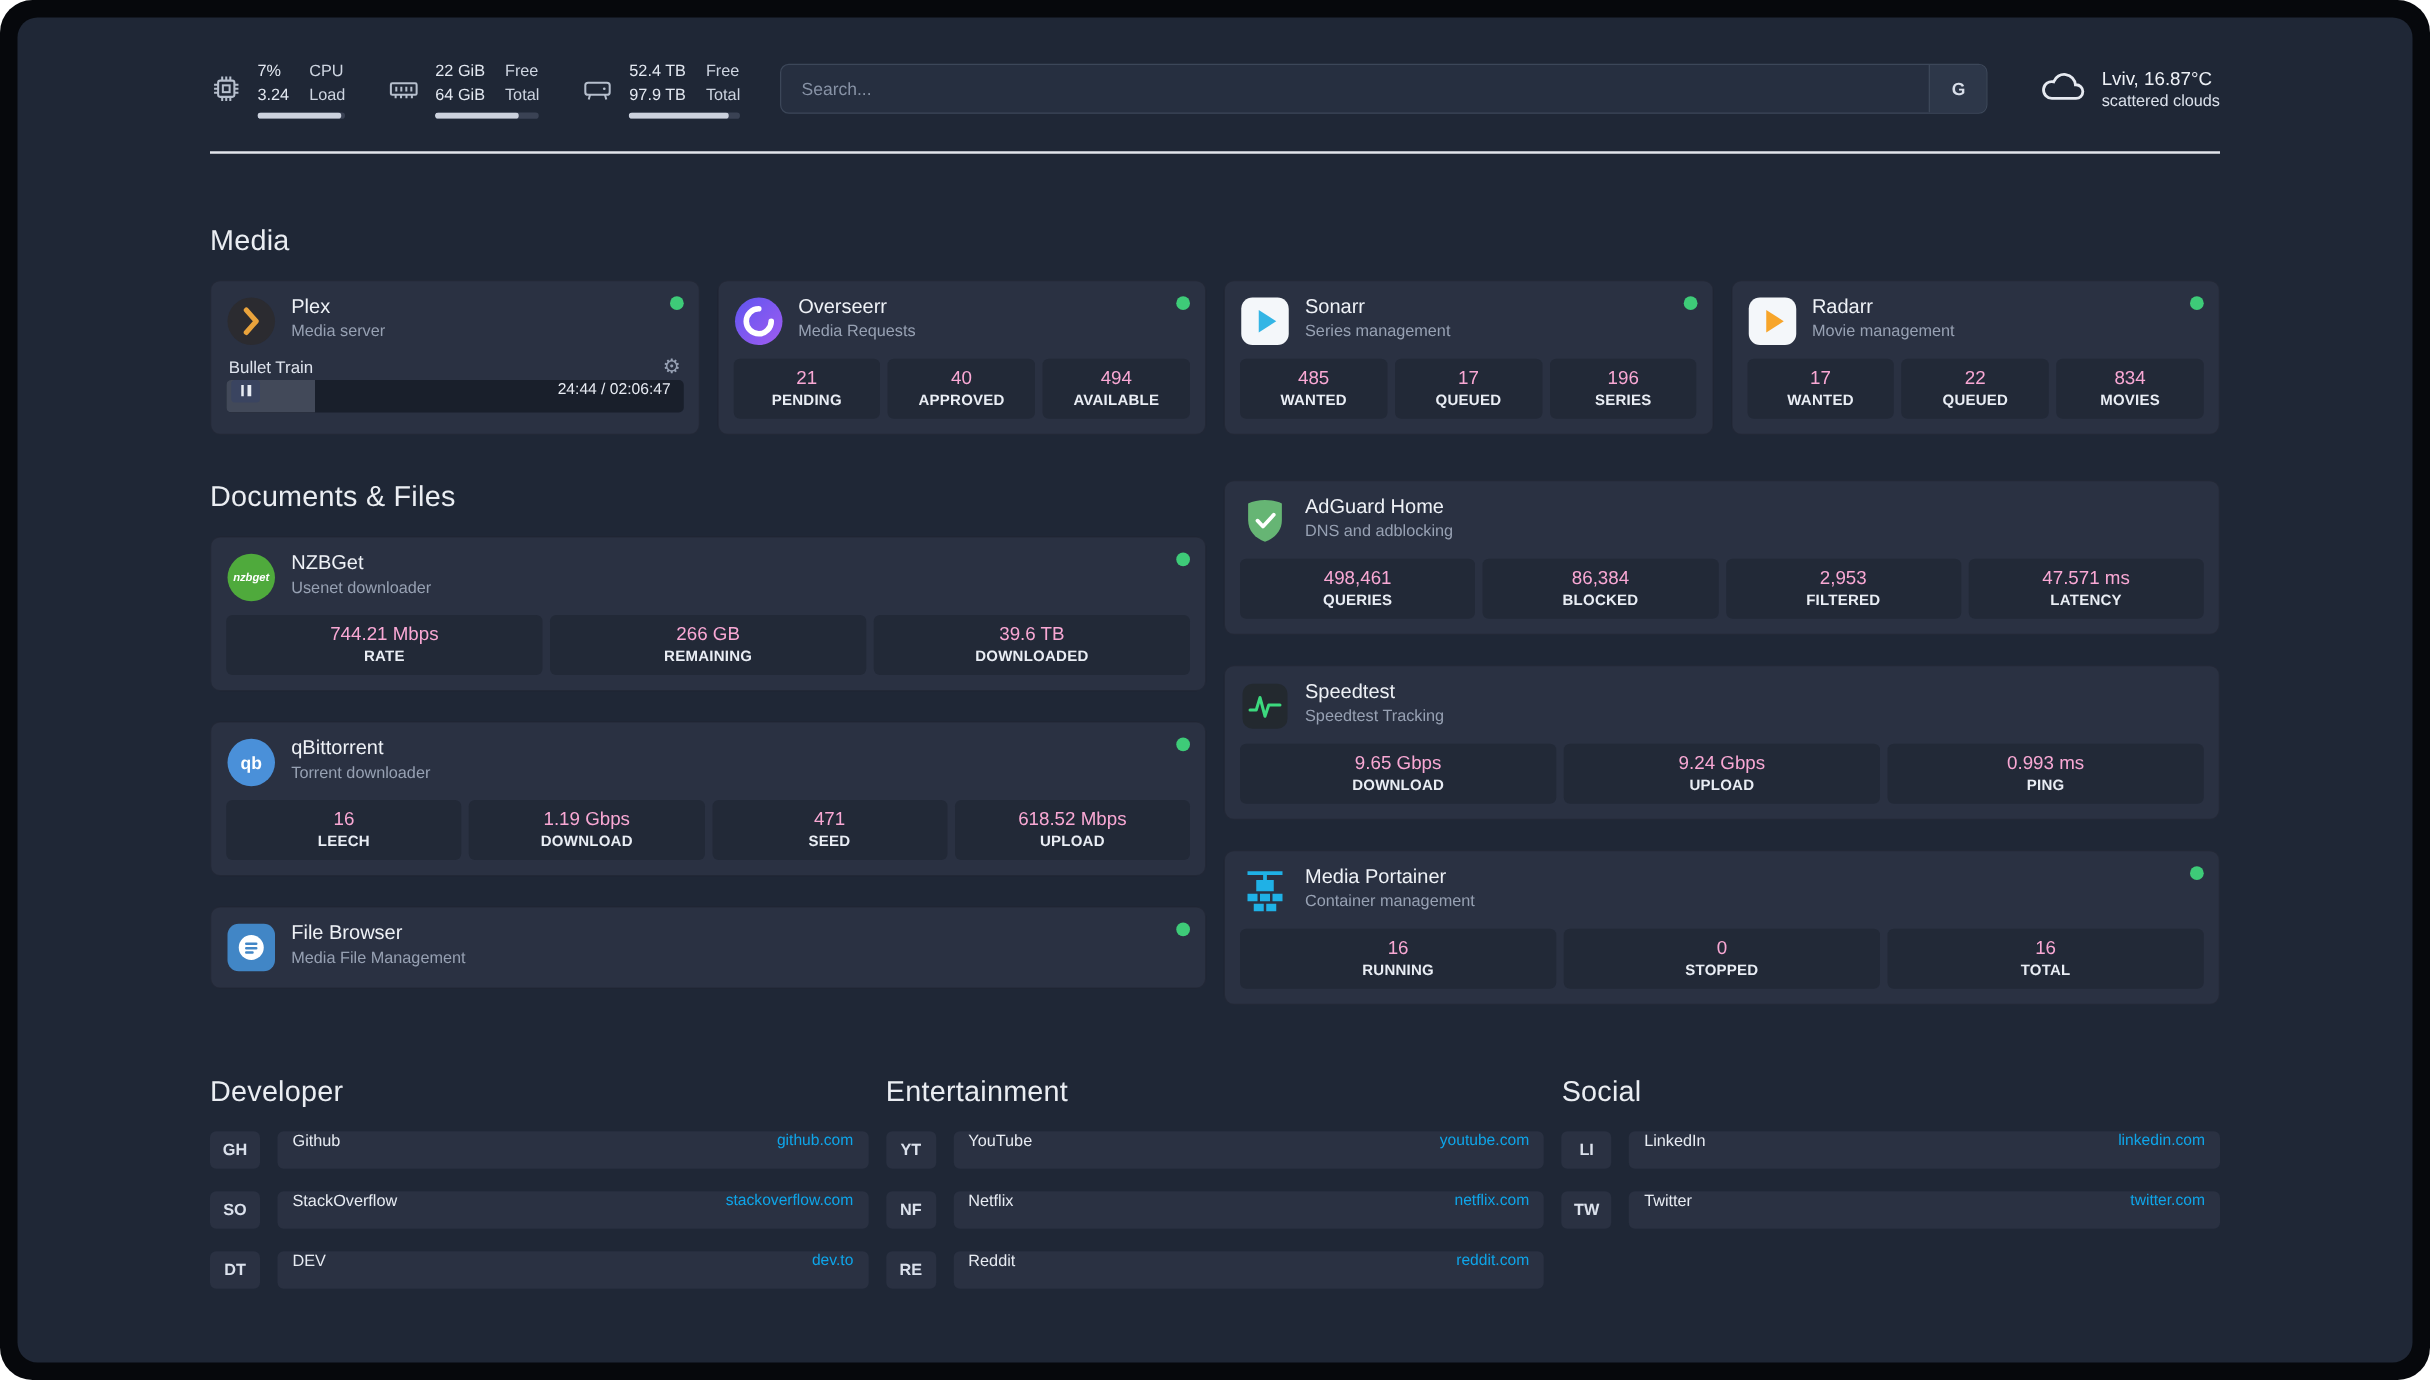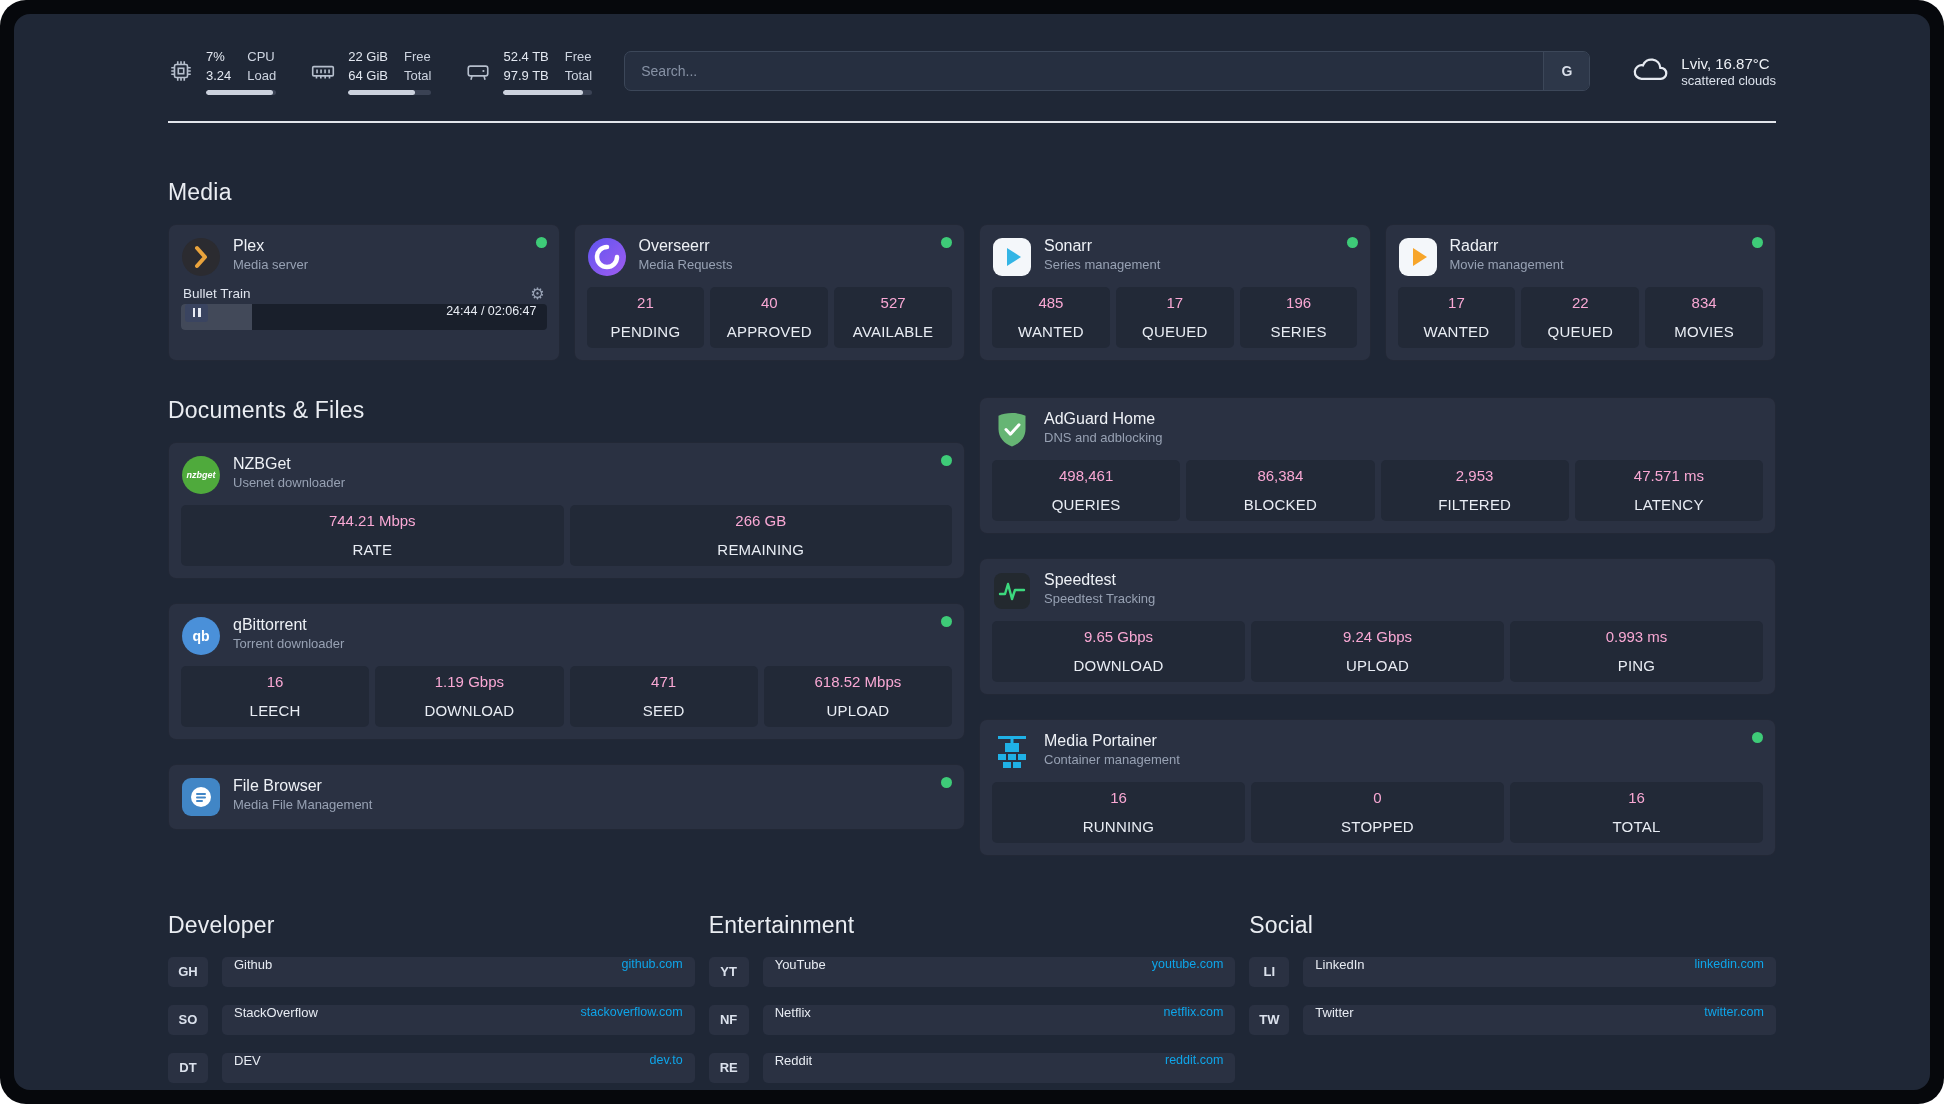--- a/index.html
+++ b/index.html
@@ -44,21 +44,21 @@
   .head-text { display:flex; flex-direction:column; gap:2px; }
   .app-name { font-size:16px; color:#eef1f6; font-weight:500; }
   .app-desc { font-size:13px; color:#97a1b3; }
   .dot { margin-left:auto; width:11px; height:11px; border-radius:50%; background:#3ecb78; }
   .app-icon { width:40px; height:40px; flex:none; display:flex; align-items:center; justify-content:center; }
   .app-icon svg { display:block; }
 
   .stats { display:flex; gap:6px; margin-top:10px; }
   .stat { flex:1; background:#222937; border-radius:5px; text-align:center; padding:7px 4px 8px; }
   .stat-value { font-size:15px; color:#f9a8d4; }
-  .stat-label { font-size:15px; font-weight:400; color:#e9edf4; margin-top:12px; letter-spacing:.2px; }
+  .stat-label { font-size:12px; font-weight:700; color:#e9edf4; margin-top:2px; letter-spacing:.2px; }
 
   
   .plex-np { display:flex; align-items:center; margin-top:9px; font-size:13.5px; color:#dfe4ee; padding:0 2px; }
   .gear { margin-left:auto; color:#97a1b4; font-size:16px; line-height:1; cursor:pointer; }
   .player { position:relative; margin-top:2px; height:26px; background:#191f2b; border-radius:4px; display:flex; overflow:hidden; }
   .player-fill { position:absolute; left:0; top:0; bottom:0; background:#5d6678; opacity:.6; }
   .pause { position:relative; z-index:1; width:23px; height:18px; margin-left:4px; background:#3a4460; border-radius:3px; display:flex; align-items:center; justify-content:center; gap:3px; cursor:pointer; }
   .pause i { width:2.5px; height:9px; background:#e8ecf4; display:block; }
   .ptime { position:relative; z-index:1; margin-left:auto; padding-right:10px; font-size:12.5px; color:#e8ecf4; }
 
@@ -233,21 +233,21 @@
         <div class="stats">
           <div class="stat">
             <div class="stat-value">21</div>
                   <div class="stat-label">PENDING</div>
           </div>
           <div class="stat">
             <div class="stat-value">40</div>
                   <div class="stat-label">APPROVED</div>
           </div>
           <div class="stat">
-            <div class="stat-value">527</div>
+            <div class="stat-value">494</div>
                   <div class="stat-label">AVAILABLE</div>
           </div>
         </div>
       </div>
 
       <div class="card">
         <div class="card-head">
           <span class="app-icon">
             <svg width="40" height="40" viewBox="0 0 40 40">
                     <rect x="1" y="1" width="38" height="38" rx="9" fill="#f4f7fa"></rect>
@@ -330,20 +330,24 @@
             <span class="dot"></span>
           </div>
           <div class="stats">
             <div class="stat">
               <div class="stat-value">744.21 Mbps</div>
                     <div class="stat-label">RATE</div>
             </div>
             <div class="stat">
               <div class="stat-value">266 GB</div>
                     <div class="stat-label">REMAINING</div>
+            </div>
+            <div class="stat">
+              <div class="stat-value">39.6 TB</div>
+                    <div class="stat-label">DOWNLOADED</div>
             </div>
           </div>
         </div>
 
         <div class="card">
           <div class="card-head">
             <span class="app-icon">
               <svg width="40" height="40" viewBox="0 0 40 40">
                       <circle cx="20" cy="20" r="19" fill="#4a90d9"></circle>
                 <text x="20" y="25" text-anchor="middle" font-size="14" font-weight="bold" fill="#fff">qb</text>

